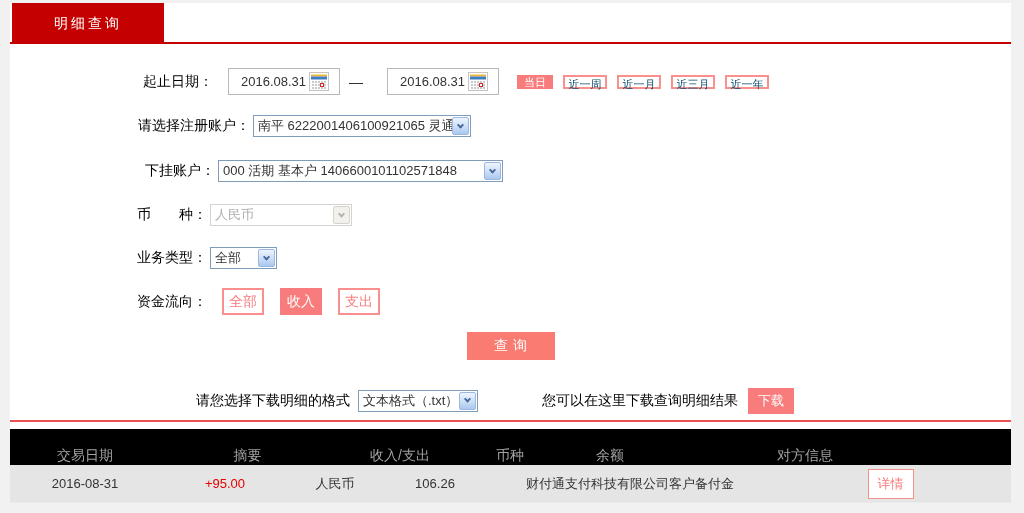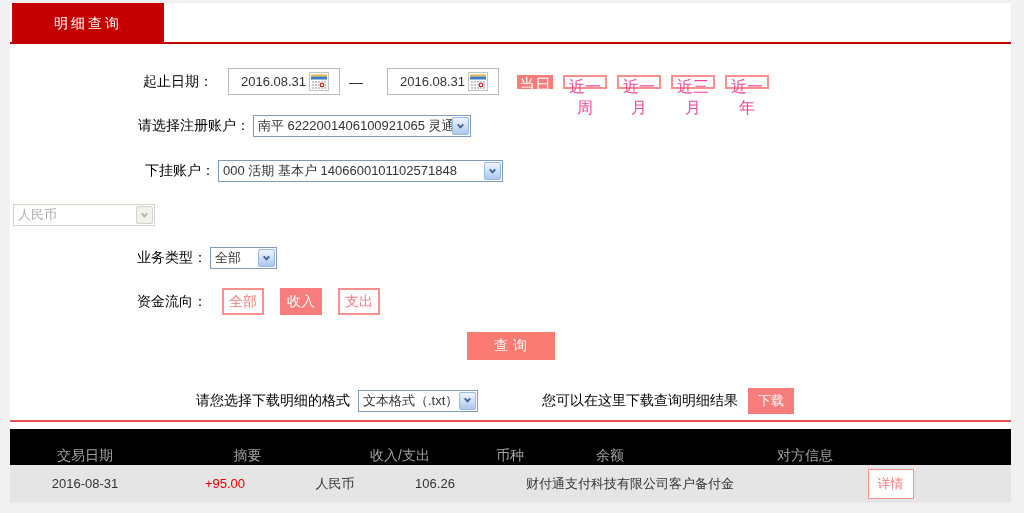--- a/index.html
+++ b/index.html
@@ -25,23 +25,23 @@
   .r7 { margin-top:17px; height:28px; justify-content:center; }
 
   .datebox { width:112px; height:27px; border:1px solid #b9b9b9; background:#fff;
              display:flex; align-items:center; margin-left:15px; }
   .datebox + .dash { margin:0 9px 0 9px; }
   .datein { border:0; outline:none; width:80px; padding-left:12px; font-size:13px; color:#333;
             font-family:"Liberation Sans",sans-serif; background:transparent; }
   .calbtn { width:20px; height:19px; cursor:pointer; display:inline-flex; }
   .dash { font-size:14px; color:#333; }
 
-  .qbtn { height:14px; font-size:16px; cursor:pointer; font-family:Liberation Mono, monospace; }
+  .qbtn { height:14px; font-size:11px; cursor:pointer; font-family:Liberation Mono, monospace; }
   .qbtn.fill { width:36px; margin-left:18px; background:#f97c7c; color:#fff; border:0; }
-  .qbtn.line { width:44px; margin-left:10px; background:#fff; color:#ec4899; border:2px solid #f9908d; }
+  .qbtn.line { width:44px; margin-left:10px; background:#fff; color:#0c4a6e; border:2px solid #f9908d; }
 
   .select { height:22px; border:1px solid #7f9db9; background:#fff; display:flex; align-items:center;
             font-size:13px; color:#333; margin-left:3px; cursor:pointer; }
   .sel-text { flex:1; padding-left:4px; white-space:nowrap; overflow:hidden; }
   .sel-arrow { width:17px; height:18px; margin-right:1px; border:1px solid #9ab8e2; border-radius:2px;
                background:linear-gradient(180deg,#eef4fe 0%,#cfe0f7 50%,#aac7ee 100%);
                display:flex; align-items:center; justify-content:center; }
   .sel-arrow i { display:block; width:5px; height:5px; border-right:2px solid #44679c;
                  border-bottom:2px solid #44679c; transform:rotate(45deg) translate(-1px,-1px); }
   .w218 { width:218px; } .w285 { width:285px; } .w142 { width:142px; } .w67 { width:67px; } .w120 { width:120px; }
@@ -165,20 +165,21 @@
       <span class="lbl">下挂账户：</span>
       <span class="select w285">
         <span class="sel-text">000 活期 基本户 1406600101102571848</span>
         <span class="sel-arrow">
             <i></i>
           </span>
       </span>
     </div>
 
     <div class="row r4">
+      <span class="lbl">币　　种：</span>
       <span class="select w142 disabled">
         <span class="sel-text">人民币</span>
         <span class="sel-arrow">
             <i></i>
           </span>
       </span>
     </div>
 
     <div class="row r5">
       <span class="lbl">业务类型：</span>

